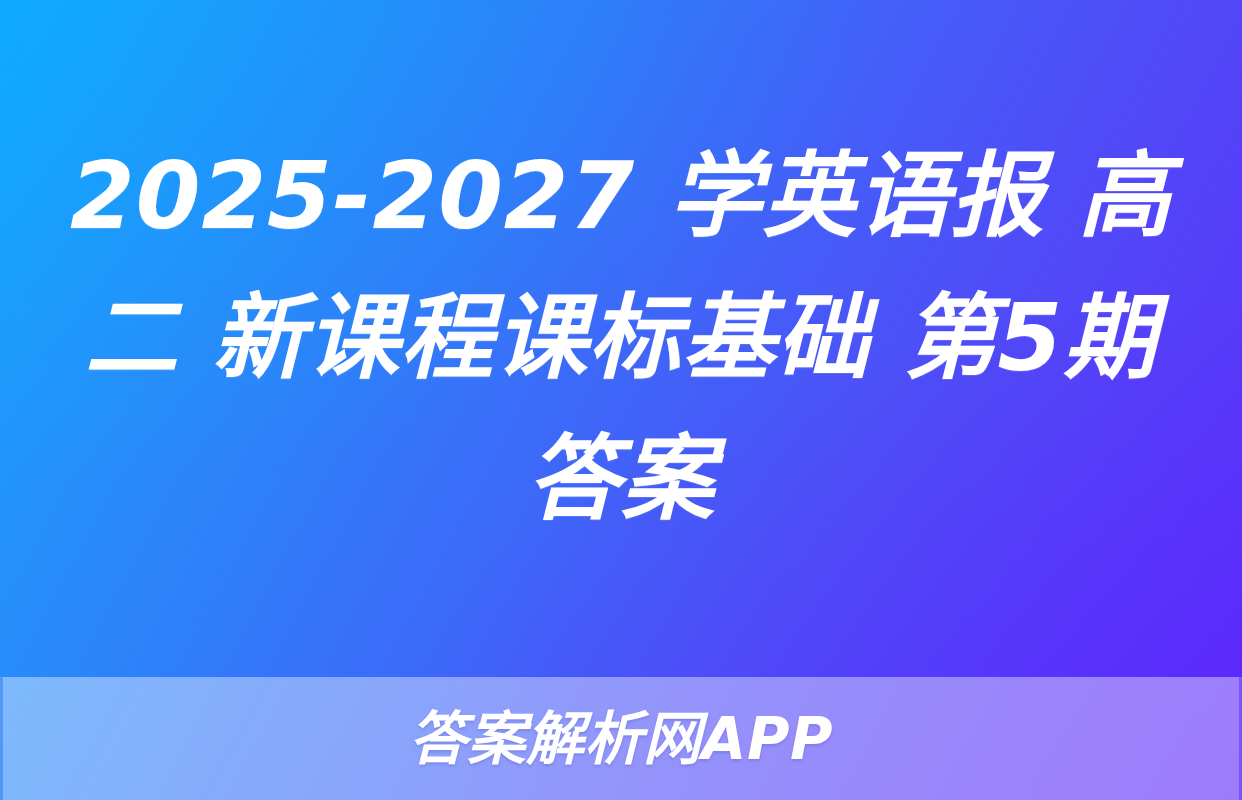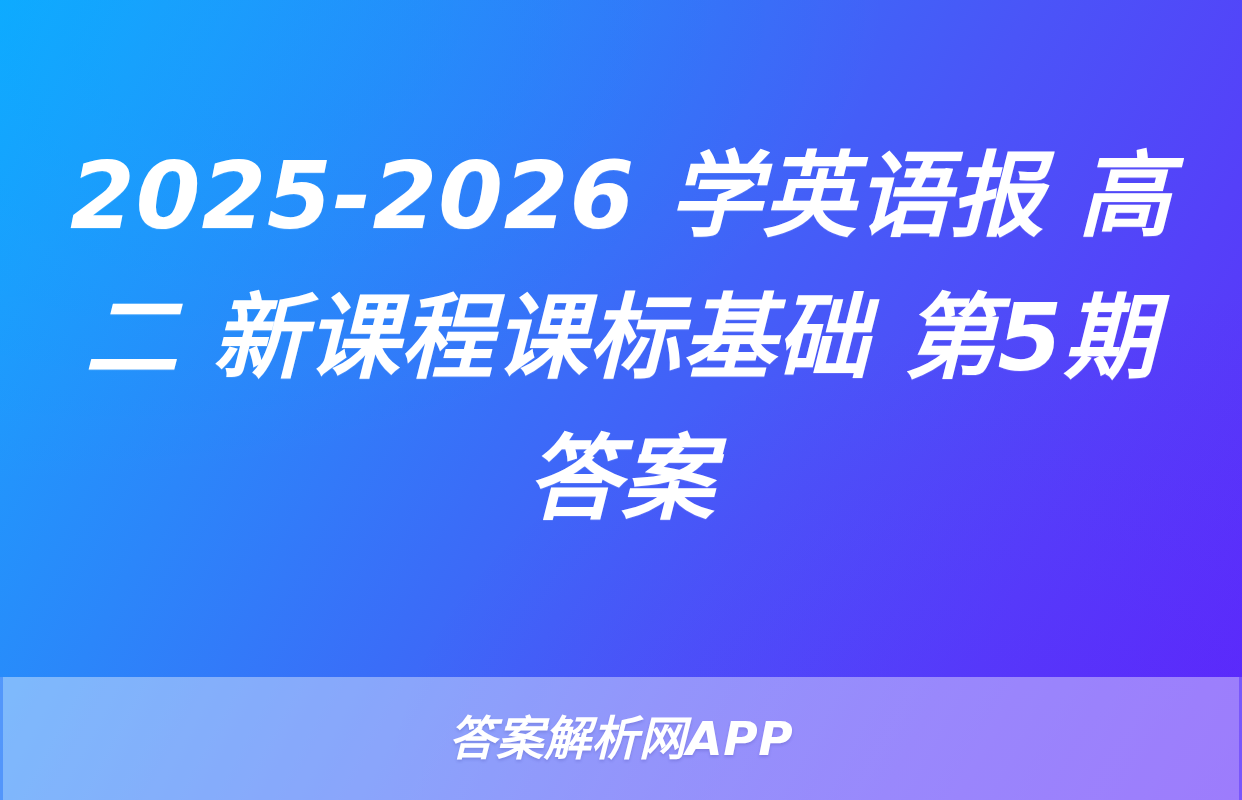--- a/index.html
+++ b/index.html
@@ -95,37 +95,37 @@
   }
   .footer-edge.left  { left: 0;  background: rgba(30, 110, 250, 0.45); }
   .footer-edge.right { right: 0; background: rgba(78, 40, 250, 0.45); }
 
   .footer-text {
     position: relative;
     color: #ffffff;
     font-family: "DejaVu Sans", "Liberation Sans", sans-serif;
     font-weight: 700;
     font-style: italic;
-    font-size: 47px;
+    font-size: 58px;
     line-height: 1;
     letter-spacing: 0.5px;
     white-space: nowrap;
     text-shadow: 0 2px 3px rgba(40, 40, 140, 0.18);
   }
 </style>
 </head>
 <body>
 
 <div class="poster">
 
   <div class="poster-bg"></div>
   <div class="poster-bg-wash"></div>
 
   <div class="title-area">
-    <h1 class="poster-title">2025-2026 学英语报 高二 新课程课标基础 第5期答案</h1>
+    <h1 class="poster-title">2025-2027 学英语报 高二 新课程课标基础 第5期答案</h1>
   </div>
 
   <div class="footer-band">
     <span class="footer-edge left"></span>
     <span class="footer-edge right"></span>
     <div class="footer-text">答案解析网APP</div>
   </div>
 
 </div>
 

